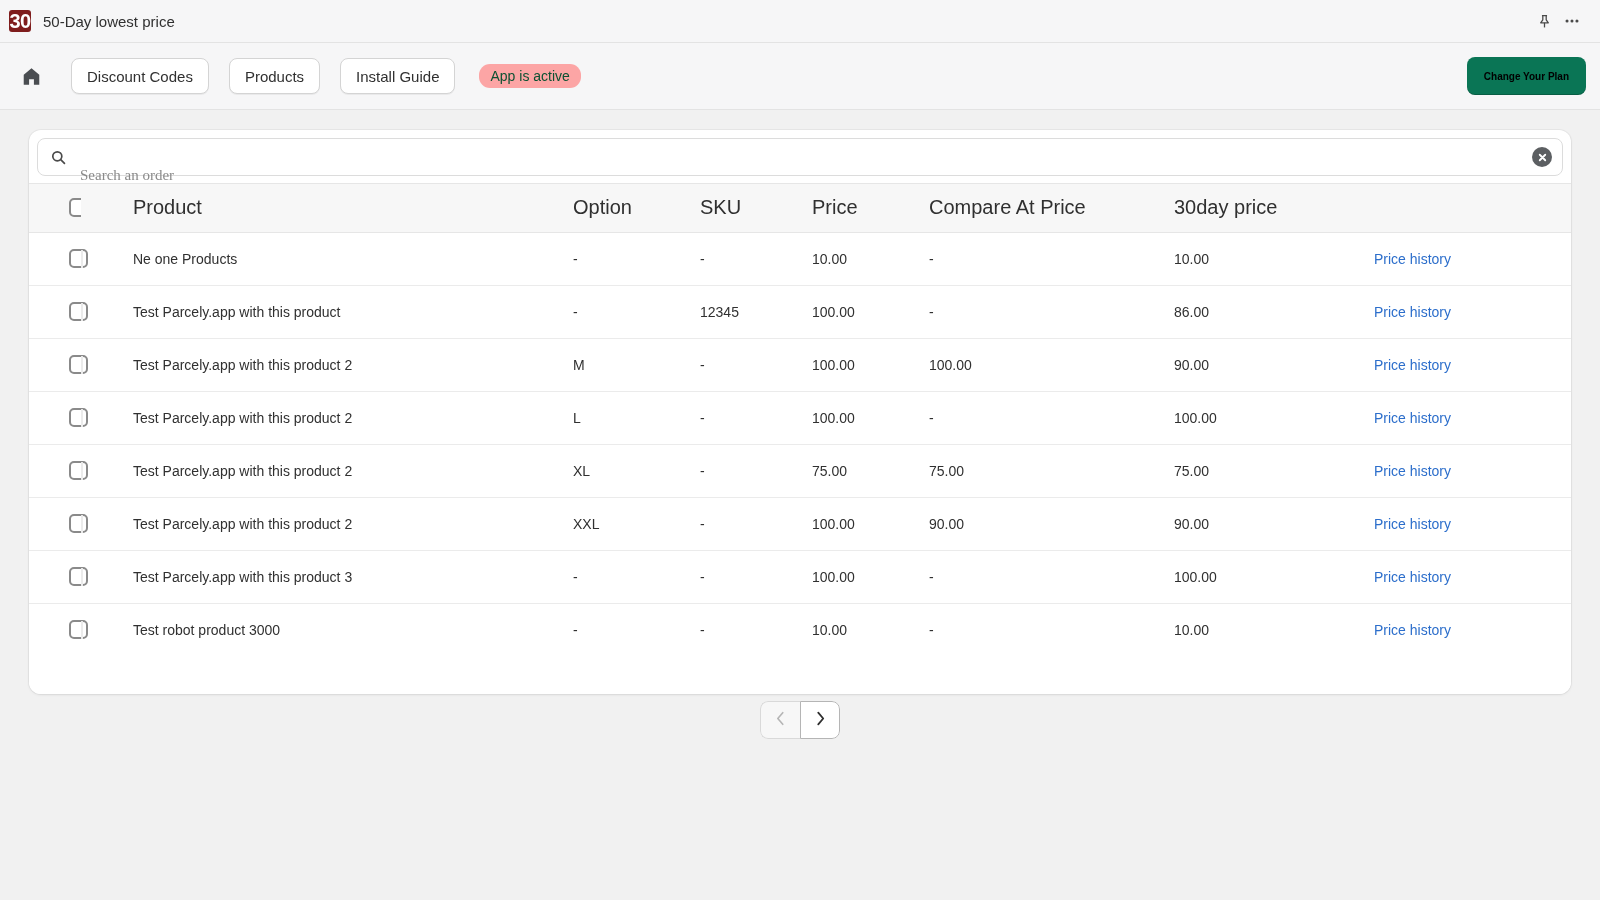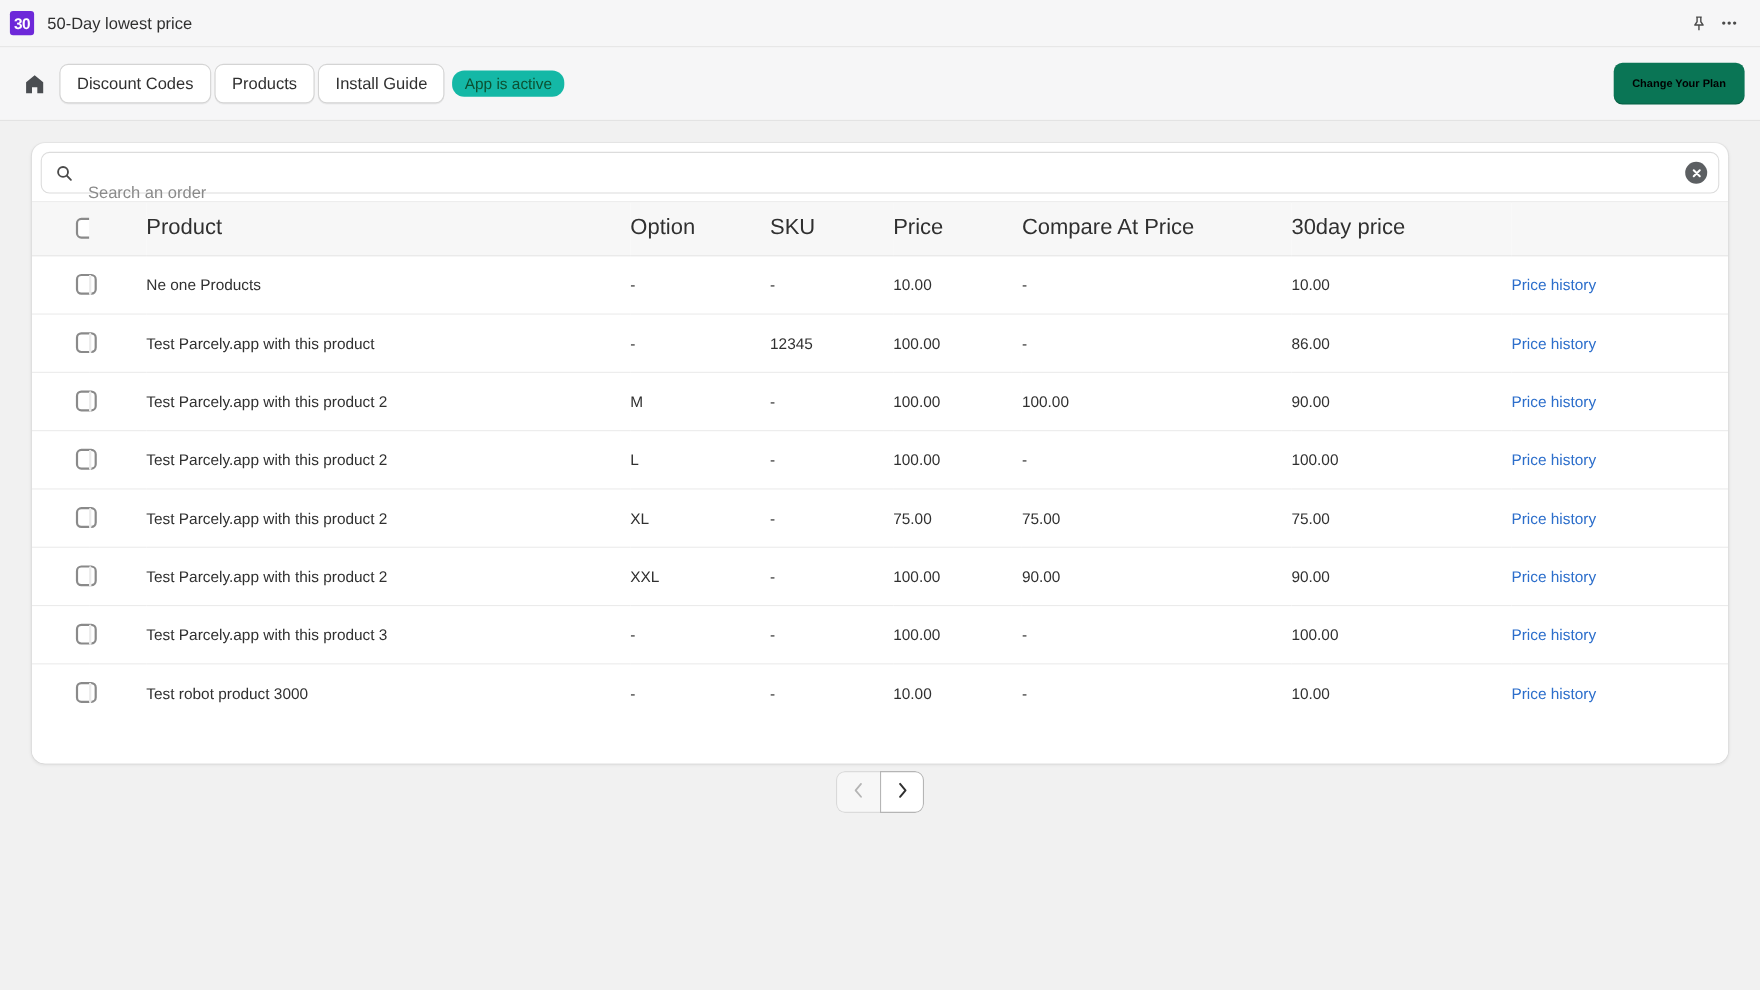--- a/index.html
+++ b/index.html
@@ -15,24 +15,24 @@
   .topbar {
     height: 43px;
     background: #f6f6f7;
     border-bottom: 1px solid #e3e3e3;
     display: flex;
     align-items: center;
     padding: 0 14px 0 9px;
   }
   .app-logo {
     width: 22px; height: 22px;
-    background: #6d28d9;
+    background: #7f1d1d;
     border-radius: 3px;
     color: #fff;
-    font-size: 14px;
+    font-size: 20px;
     font-weight: bold;
     display: flex; align-items: center; justify-content: center;
     letter-spacing: -0.5px;
     flex: none;
   }
   .app-title {
     margin-left: 12px;
     font-size: 15px;
     color: #303030;
   }
@@ -46,21 +46,21 @@
   .topbar-icon.dots { font-size: 19px; letter-spacing: 1.5px; color:#4a4a4a; line-height: 10px; }
 
   
   .navbar {
     height: 67px;
     background: #f6f6f7;
     border-bottom: 1px solid #e3e3e3;
     display: flex;
     align-items: center;
     padding: 0 14px 0 14px;
-    gap: 3px;
+    gap: 20px;
   }
   .home-btn {
     width: 34px; height: 34px;
     display: flex; align-items: center; justify-content: center;
     border-radius: 8px;
     margin-right: 3px;
   }
   .nav-btn {
     background: #fff;
     border: 1px solid #d4d4d4;
@@ -68,21 +68,21 @@
     box-shadow: 0 1px 0 rgba(0,0,0,0.05);
     font-size: 15px;
     color: #303030;
     padding: 8px 15px;
     height: 36px;
     display: flex; align-items: center;
     font-family: "Liberation Sans", sans-serif;
     cursor: pointer;
   }
   .badge-active {
-    background: #14b8a6;
+    background: #fca5a5;
     color: #0c5132;
     border-radius: 11px;
     font-size: 14px;
     padding: 3px 11px 4px 11px;
     height: 24px;
     display: flex; align-items: center;
     margin-left: 4px;
     text-align: center;
   }
   .nav-spacer { flex: 1; }
@@ -126,21 +126,21 @@
     padding: 0 10px 0 12px;
     background: #fff;
   }
   .search-icon { flex: none; display:flex; align-items:center; color: #4a4a4a; }
   .search-input {
     border: none; outline: none;
     flex: 1;
     font-size: 15px;
     color: #1d4ed8;
     margin-left: 13px;
-    font-family: Liberation Sans, sans-serif;
+    font-family: Liberation Serif, serif;
     background: transparent;
     margin-top: 36px;
   }
   .search-input::placeholder { color: #8a8a8a; }
   .clear-btn {
     width: 20px; height: 20px;
     border-radius: 50%;
     background: #5c5f62;
     color: #fff;
     display: flex; align-items: center; justify-content: center;

